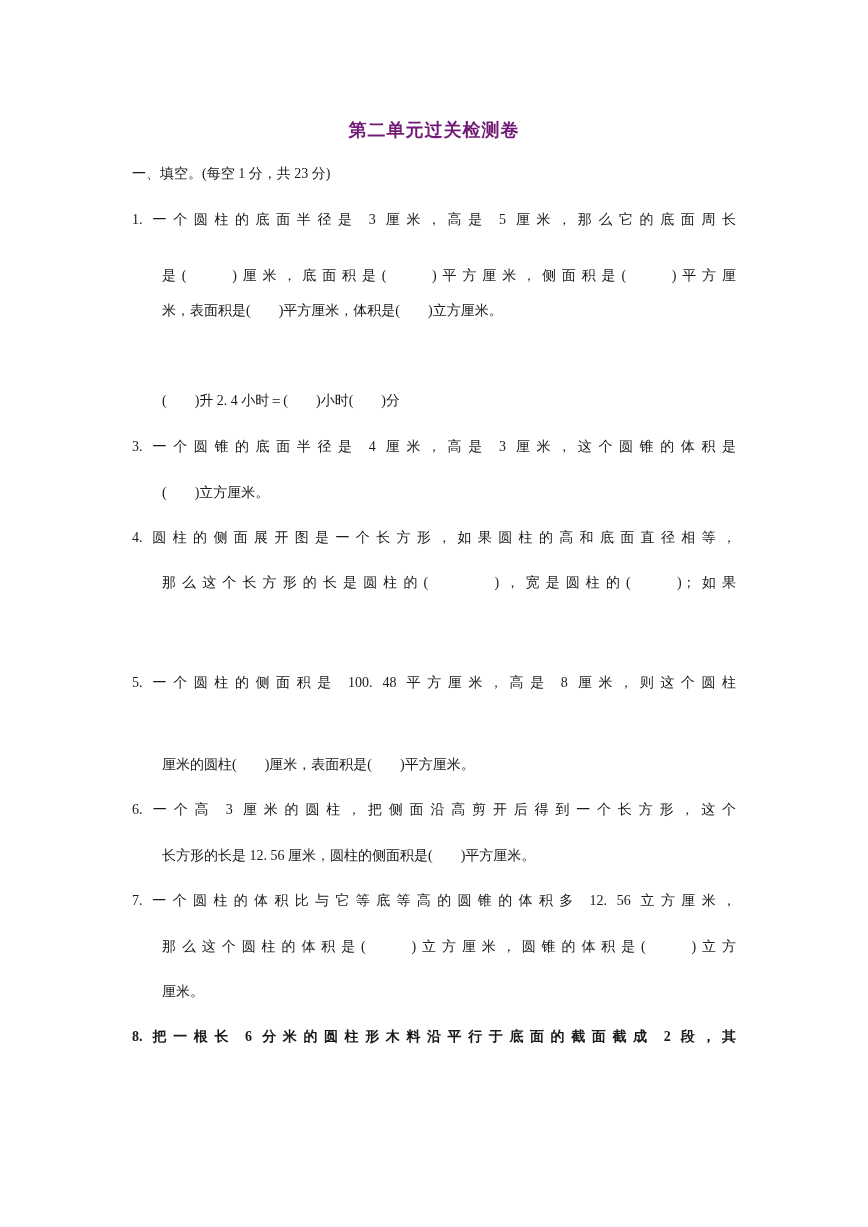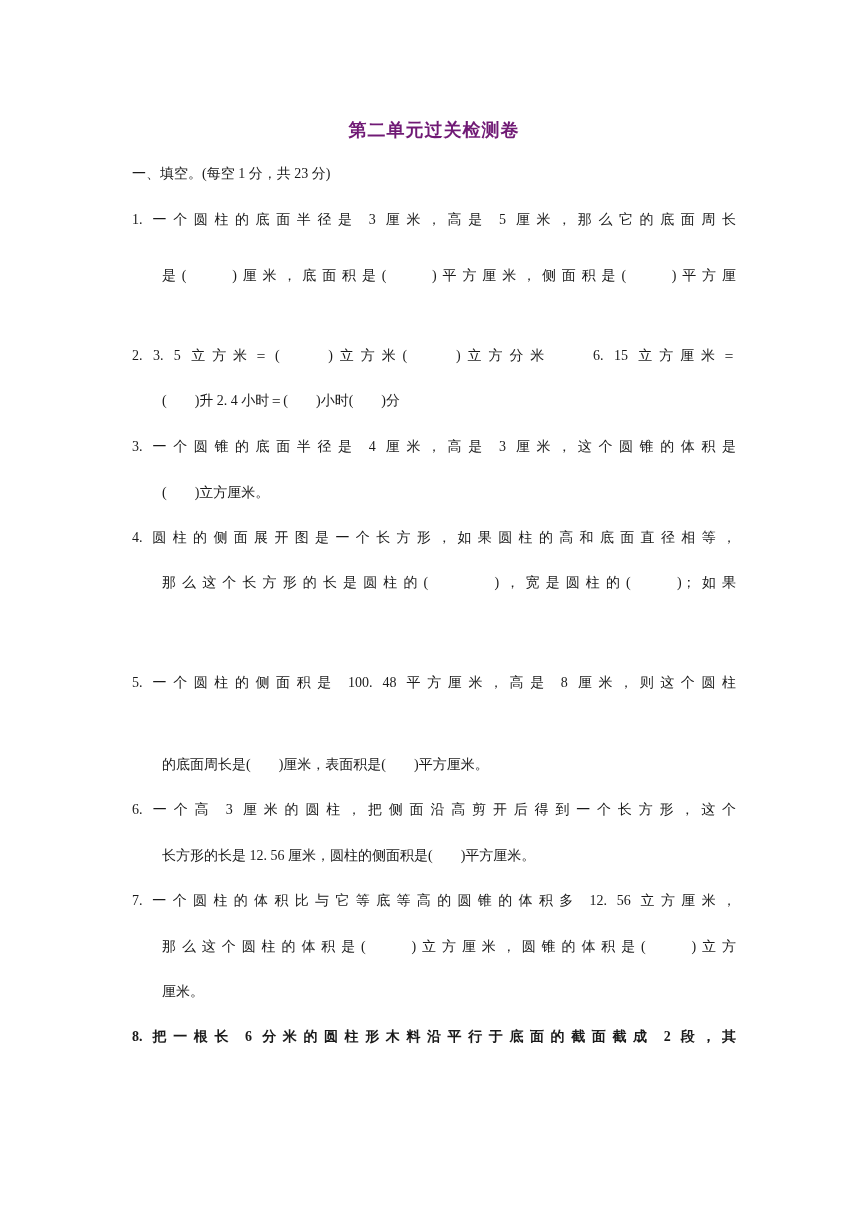--- a/index.html
+++ b/index.html
@@ -54,32 +54,32 @@
 <body>
 
 <div class="page">
 
   <div class="title">第二单元过关检测卷</div>
 
   <div class="line section" style="top:161px;">一、填空。(每空 1 分，共 23 分)</div>
 
   <div class="line justify" style="top:207px;">1. 一个圆柱的底面半径是 3 厘米，高是 5 厘米，那么它的底面周长</div>
   <div class="line indent justify" style="top:263px;">是(　　)厘米，底面积是(　　)平方厘米，侧面积是(　　)平方厘</div>
+  <div class="line indent" style="top:298px;">米，表面积是(　　)平方厘米，体积是(　　)立方厘米。</div>
 
-  <div class="line justify" style="top:343px;">2. 3. 5 立方米＝(　　)立方米(　　)立方分米　　6. 15 立方厘米＝</div>
   <div class="line indent" style="top:388px;">(　　)升 2. 4 小时＝(　　)小时(　　)分</div>
 
   <div class="line justify" style="top:434px;">3. 一个圆锥的底面半径是 4 厘米，高是 3 厘米，这个圆锥的体积是</div>
   <div class="line indent" style="top:480px;">(　　)立方厘米。</div>
 
   <div class="line justify" style="top:525px;">4. 圆柱的侧面展开图是一个长方形，如果圆柱的高和底面直径相等，</div>
   <div class="line indent justify" style="top:570px;">那么这个长方形的长是圆柱的(　　　)，宽是圆柱的(　　)；如果</div>
 
   <div class="line justify" style="top:670px;">5. 一个圆柱的侧面积是 100. 48 平方厘米，高是 8 厘米，则这个圆柱</div>
-  <div class="line indent" style="top:752px;">的底面周长是(　　)厘米，表面积是(　　)平方厘米。</div>
+  <div class="line indent" style="top:752px;">厘米的圆柱(　　)厘米，表面积是(　　)平方厘米。</div>
 
   <div class="line justify" style="top:797px;">6. 一个高 3 厘米的圆柱，把侧面沿高剪开后得到一个长方形，这个</div>
   <div class="line indent" style="top:843px;font-family:Liberation Serif, serif;">长方形的长是 12. 56 厘米，圆柱的侧面积是(　　)平方厘米。</div>
 
   <div class="line justify" style="top:888px;">7. 一个圆柱的体积比与它等底等高的圆锥的体积多 12. 56 立方厘米，</div>
   <div class="line indent" style="top:979px;">厘米。</div>
   <div class="line indent justify" style="top:934px;">那么这个圆柱的体积是(　　)立方厘米，圆锥的体积是(　　)立方</div>
 
   <div class="line justify" style="top:1024px;font-weight:bold;">8. 把一根长 6 分米的圆柱形木料沿平行于底面的截面截成 2 段，其</div>
 

